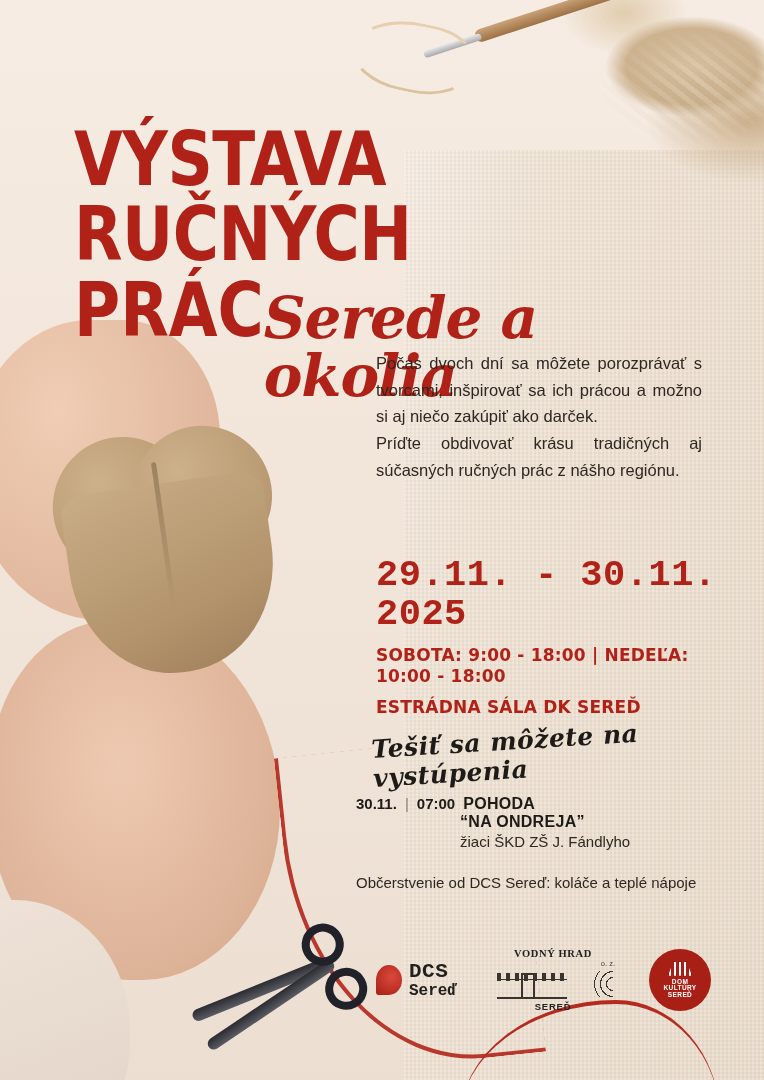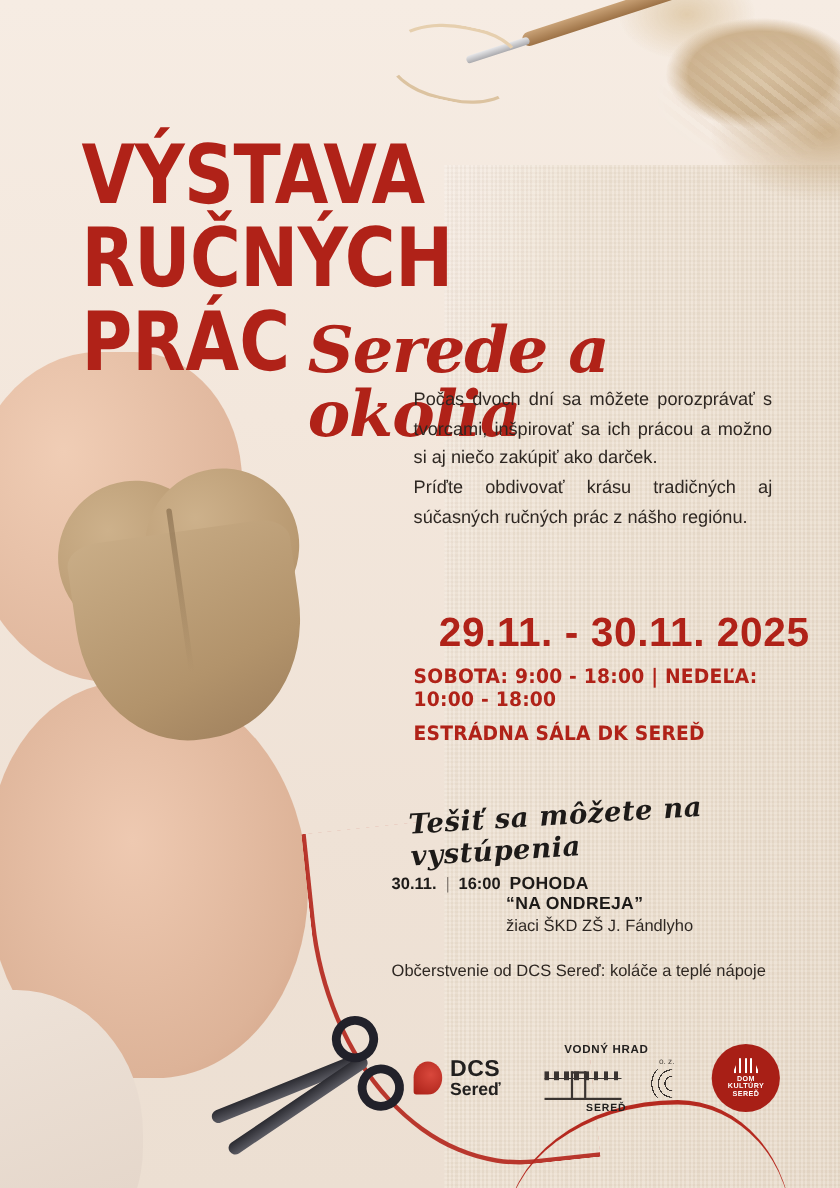--- a/index.html
+++ b/index.html
@@ -157,21 +157,21 @@
     font-family: "DejaVu Sans", sans-serif;
     font-weight: 700;
     font-size: 63px;
     line-height: 1.02;
     letter-spacing: -.5px;
     color: #b02218;
     text-transform: uppercase;
     transform: scaleY(1.18);
     transform-origin: left top;
   }
-  .title-line2 { margin-top: 34px; display: flex; align-items: baseline; gap: 16px; }
+  .title-line2 { margin-top: 34px; display: flex; align-items: baseline; }
   .title-prac {
     font-family: "DejaVu Sans", sans-serif;
     font-weight: 700; font-size: 63px; line-height: 1.02;
     color: #b02218; text-transform: uppercase;
     transform: scaleY(1.18); transform-origin: left bottom;
   }
   .title-script {
     font-family: "DejaVu Serif", serif;
     font-style: italic; font-weight: 700;
     font-size: 58px; line-height: 1;
@@ -184,23 +184,23 @@
     font-family: "Liberation Sans", sans-serif;
     font-size: 16.5px; line-height: 1.62; color: #2e2722;
     text-align: justify;
   }
   .desc p + p { margin-top: 0; }
 
   .dates {
     position: absolute; left: 376px; top: 556px; width: 360px;
   }
   .dates .big {
-    font-family: Liberation Sans, sans-serif;
+    font-family: Liberation Mono, monospace;
     font-weight: 700; font-size: 37px; color: #b02218;
-    letter-spacing: .5px; line-height: 1.05; text-align: right;
+    letter-spacing: .5px; line-height: 1.05;
   }
   .dates .hours {
     margin-top: 10px;
     font-family: "DejaVu Sans", sans-serif;
     font-weight: 700; font-size: 17px; color: #b02218;
     letter-spacing: .2px;
     transform: scaleY(1.06); transform-origin: left top;
   }
   .dates .venue {
     margin-top: 12px;
@@ -246,28 +246,28 @@
     position: absolute; left: 376px; top: 940px;
     width: 360px; height: 80px;
     display: flex; align-items: center; gap: 34px;
   }
   .logo-dcs { display: flex; align-items: center; gap: 7px; }
   .logo-dcs .swirl {
     width: 26px; height: 30px; border-radius: 50% 50% 50% 10%;
     background: radial-gradient(circle at 60% 40%, #d9483c, #a81f16);
   }
   .logo-dcs .txt {
-    font-family: Liberation Sans, sans-serif; line-height: 1.05;
+    font-family: Liberation Mono, monospace; line-height: 1.05;
   }
   .logo-dcs .t1 { font-weight: 700; font-size: 21px; color: #22201f; letter-spacing: .5px; }
   .logo-dcs .t2 { font-weight: 700; font-size: 16px; color: #22201f; }
 
   .logo-vh { width: 124px; position: relative; }
   .logo-vh .vh-top {
-    font-family: Liberation Sans, sans-serif;
+    font-family: Liberation Serif, serif;
     font-weight: 700; font-size: 10.5px; color: #22201f; letter-spacing: .6px; text-align: center;
   }
   .logo-vh .vh-oz {
     font-size: 7.5px; color: #4a433e; text-align: right; margin-bottom: 1px;
   }
   .logo-vh .vh-art {
     height: 30px; position: relative;
   }
   .logo-vh .castle {
     position: absolute; left: 6px; bottom: 0; width: 70px; height: 26px;
@@ -370,21 +370,21 @@
       <div class="hours">SOBOTA: 9:00 - 18:00 | NEDEĽA: 10:00 - 18:00</div>
       <div class="venue">ESTRÁDNA SÁLA DK SEREĎ</div>
     </div>
 
     <div class="script-note">Tešiť sa môžete na vystúpenia</div>
 
     <div class="program">
       <div class="prog-row">
         <span class="prog-time">30.11.</span>
         <span class="prog-sep">|</span>
-        <span class="prog-time">16:00</span>
+        <span class="prog-time">07:00</span>
         <span class="prog-name">POHODA</span>
       </div>
 
       <div class="prog-block2">
         <span class="prog-name">“NA ONDREJA”</span>
         <div class="prog-sub">žiaci ŠKD ZŠ J. Fándlyho</div>
       </div>
 
       <div class="refresh">Občerstvenie od DCS Sereď: koláče a teplé nápoje</div>
     </div>

